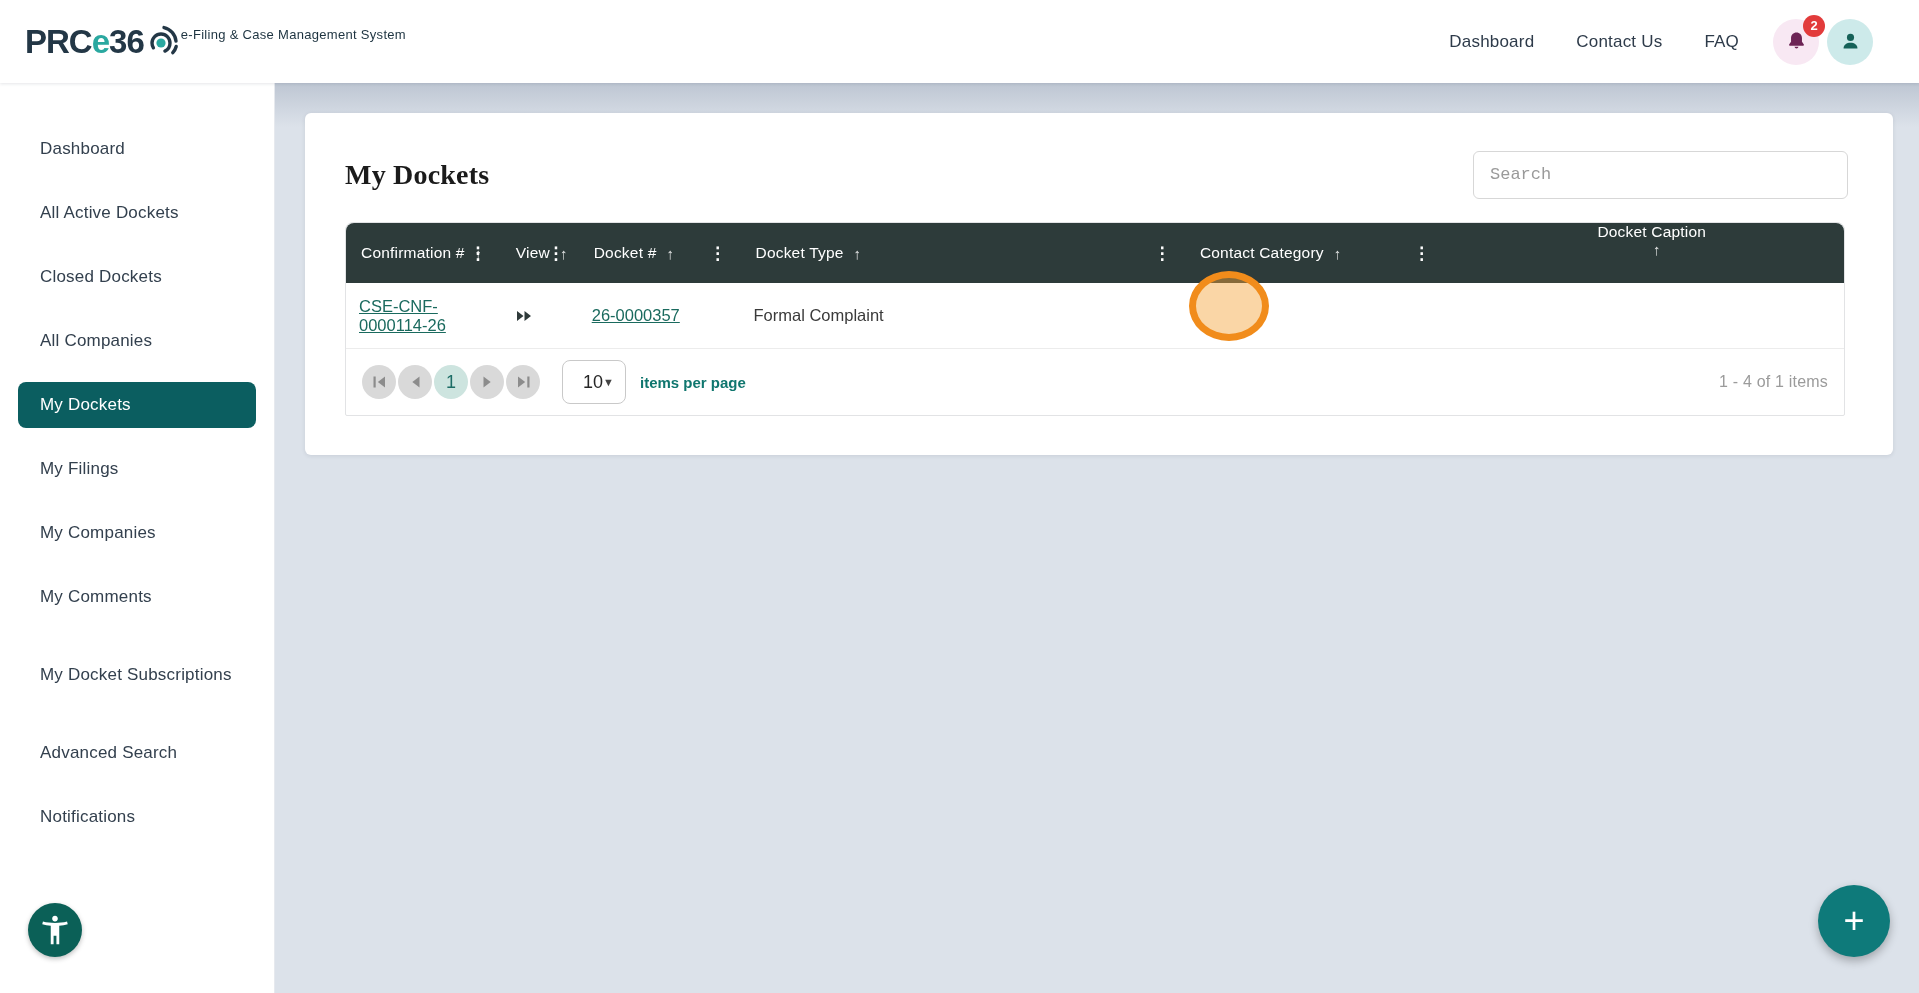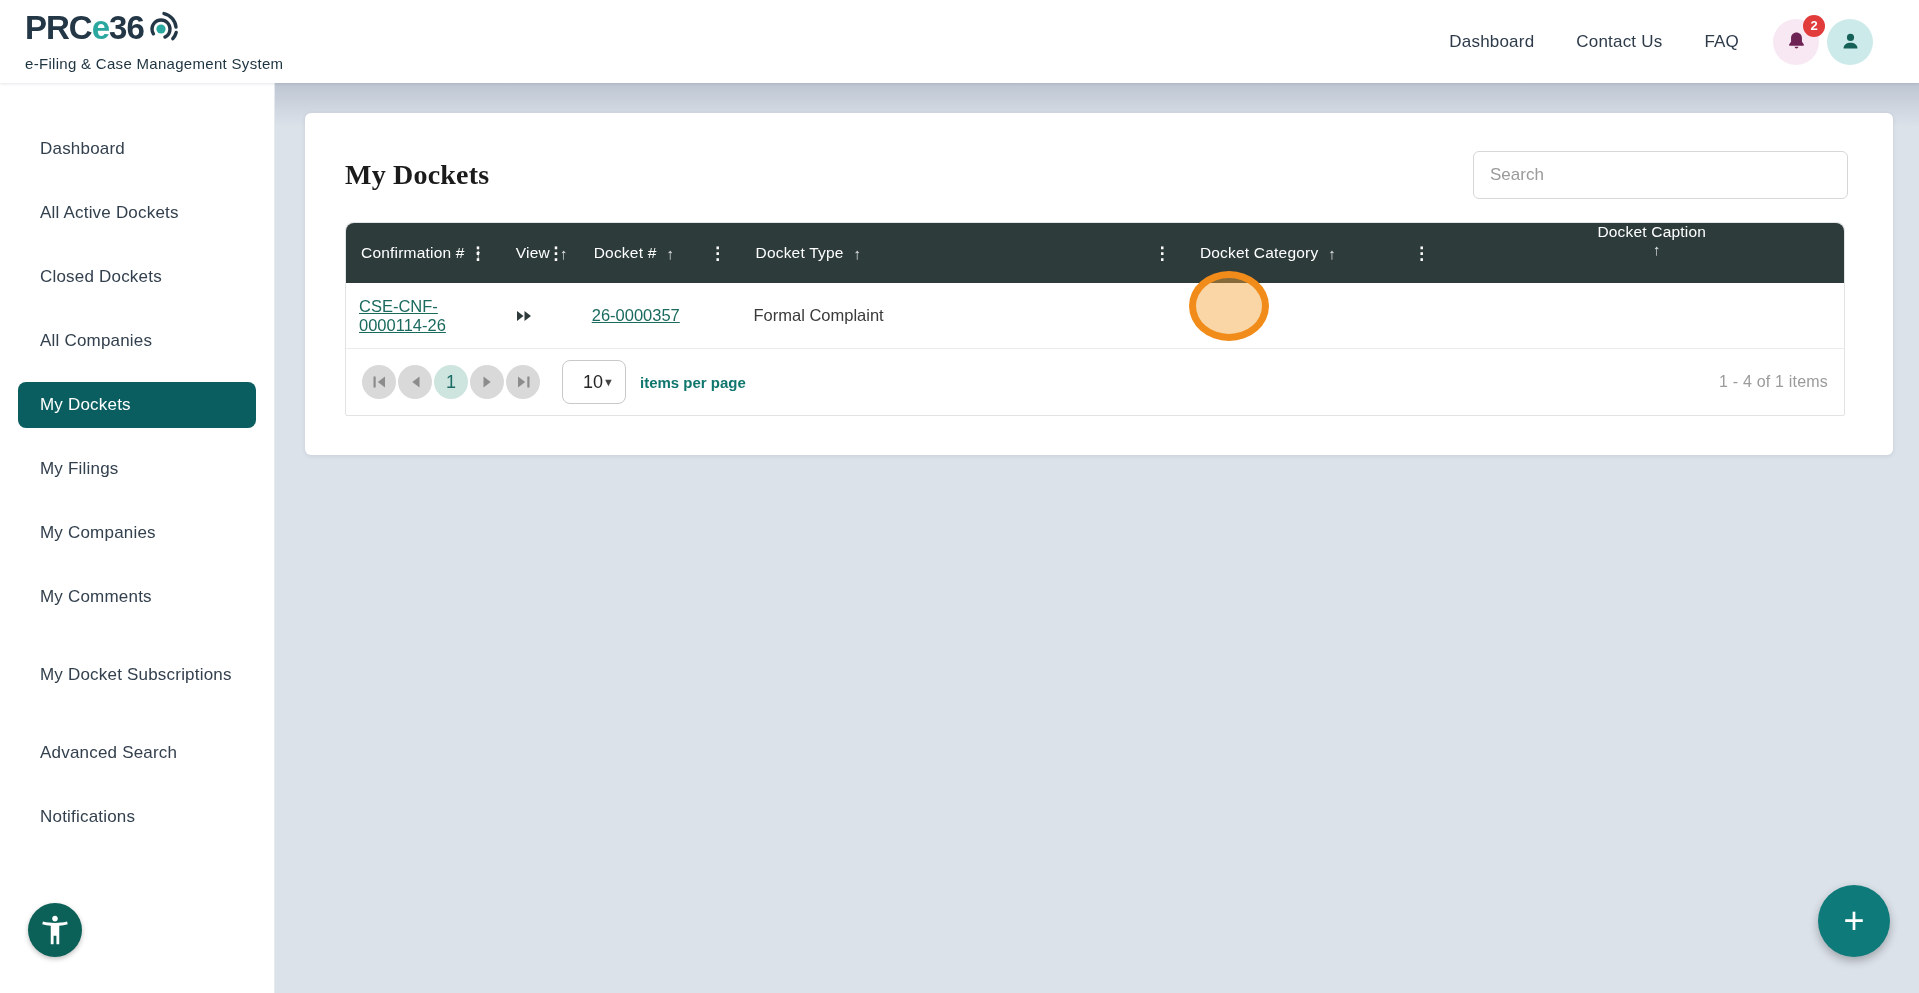--- a/index.html
+++ b/index.html
@@ -4,25 +4,25 @@
 <style>
   * { margin:0; padding:0; box-sizing:border-box; }
   html,body { width:1919px; height:993px; }
   body { font-family:"Liberation Sans", sans-serif; background:#dce2ea; overflow:hidden; }
   .screen { position:relative; width:1919px; height:993px; }
 
   
   .topbar { position:absolute; top:0; left:0; width:1919px; height:83px; background:#ffffff;
             display:flex; align-items:center; justify-content:space-between; padding:0 46px 0 25px;
             box-shadow:0 1px 3px rgba(40,50,70,.12); z-index:20; }
-  .logo { display:flex; flex-direction:column; cursor:pointer; }
+  .logo { display:flex; cursor:pointer; }
   .logo-word { display:flex; align-items:center; font-weight:700; font-size:33px; letter-spacing:-1px; line-height:34px; color:#233746; }
   .logo-word .le { color:#2aa8a0; }
   .logo-o { margin-left:1px; margin-top:-2px; }
-  .logo-tag { font-size:15px; color:#1d3340; letter-spacing:.3px; margin-top:10px; }
+  .logo-tag { font-size:13px; color:#1d3340; letter-spacing:.3px; margin-top:2px; }
 
   .topnav { display:flex; align-items:center; }
   .topnav a { text-decoration:none; color:#2e3b4a; font-size:17px; letter-spacing:.2px; margin-left:42px; cursor:pointer; }
   .icon-btn { position:relative; width:46px; height:46px; border-radius:50%; border:none; cursor:pointer;
               display:flex; align-items:center; justify-content:center; }
   .bell-btn { background:#f8e8f3; margin-left:34px; }
   .avatar-btn { background:#cdeaea; margin-left:8px; }
   .badge { position:absolute; top:-4px; right:-6px; min-width:22px; height:22px; border-radius:50%;
            background:#e23b3b; color:#fff; font-size:13px; font-weight:700;
            display:flex; align-items:center; justify-content:center; }
@@ -45,21 +45,21 @@
   .content { position:absolute; left:275px; top:83px; right:0; bottom:0; }
   .content::before { content:""; position:absolute; top:0; left:0; right:0; height:44px;
                      background:linear-gradient(rgba(140,152,172,.38), rgba(220,226,234,0)); pointer-events:none; }
 
   .card { position:absolute; left:30px; top:30px; width:1588px; height:342px; background:#ffffff;
           border-radius:6px; box-shadow:0 1px 4px rgba(30,40,60,.10); }
   .card-head { height:109px; display:flex; align-items:center; justify-content:space-between;
                padding:14px 45px 0 40px; }
   .page-title { font-family:"Liberation Serif", serif; font-size:28px; font-weight:700; color:#1b1b1b; letter-spacing:.2px; }
   .search-input { width:375px; height:48px; border:1px solid #d7d7d7; border-radius:6px; padding:0 16px;
-                  font-size:17px; color:#333; outline:none; font-family:Liberation Sans, sans-serif; }
+                  font-size:17px; color:#333; outline:none; font-family:Liberation Mono, monospace; }
   .search-input::placeholder { color:#9a9a9a; }
 
   
   .grid { margin:0 48px 0 40px; width:1500px; border:1px solid #e2e3e5; border-radius:8px 8px 2px 2px; background:#fff; }
   .g-header { display:flex; height:60px; background:#2d3b3a; border-radius:8px 8px 0 0; }
   .g-hcell { position:relative; display:flex; align-items:center; padding-left:15px; color:#ffffff;
              font-size:15.5px; letter-spacing:.2px; cursor:pointer; }
   .sort-icon { margin-left:10px; color:rgba(255,255,255,.85); font-size:15px; }
   .menu-icon { position:absolute; right:8px; top:50%; transform:translateY(-50%); color:#ffffff;
                font-size:17px; font-weight:700; padding:4px 6px; cursor:pointer; }
@@ -178,21 +178,21 @@
             <span>Docket #</span>
             <span class="sort-icon">↑</span>
             <span class="menu-icon">⋮</span>
           </div>
           <div class="g-hcell c4">
             <span>Docket Type</span>
             <span class="sort-icon">↑</span>
             <span class="menu-icon">⋮</span>
           </div>
           <div class="g-hcell c5">
-            <span>Docket Category</span>
+            <span>Contact Category</span>
             <span class="sort-icon">↑</span>
             <span class="menu-icon">⋮</span>
           </div>
           <div class="g-hcell c6">
             <span>Docket Caption</span>
             <span class="sort-icon">↑</span>
           </div>
         </div>
 
         <div class="g-row">

